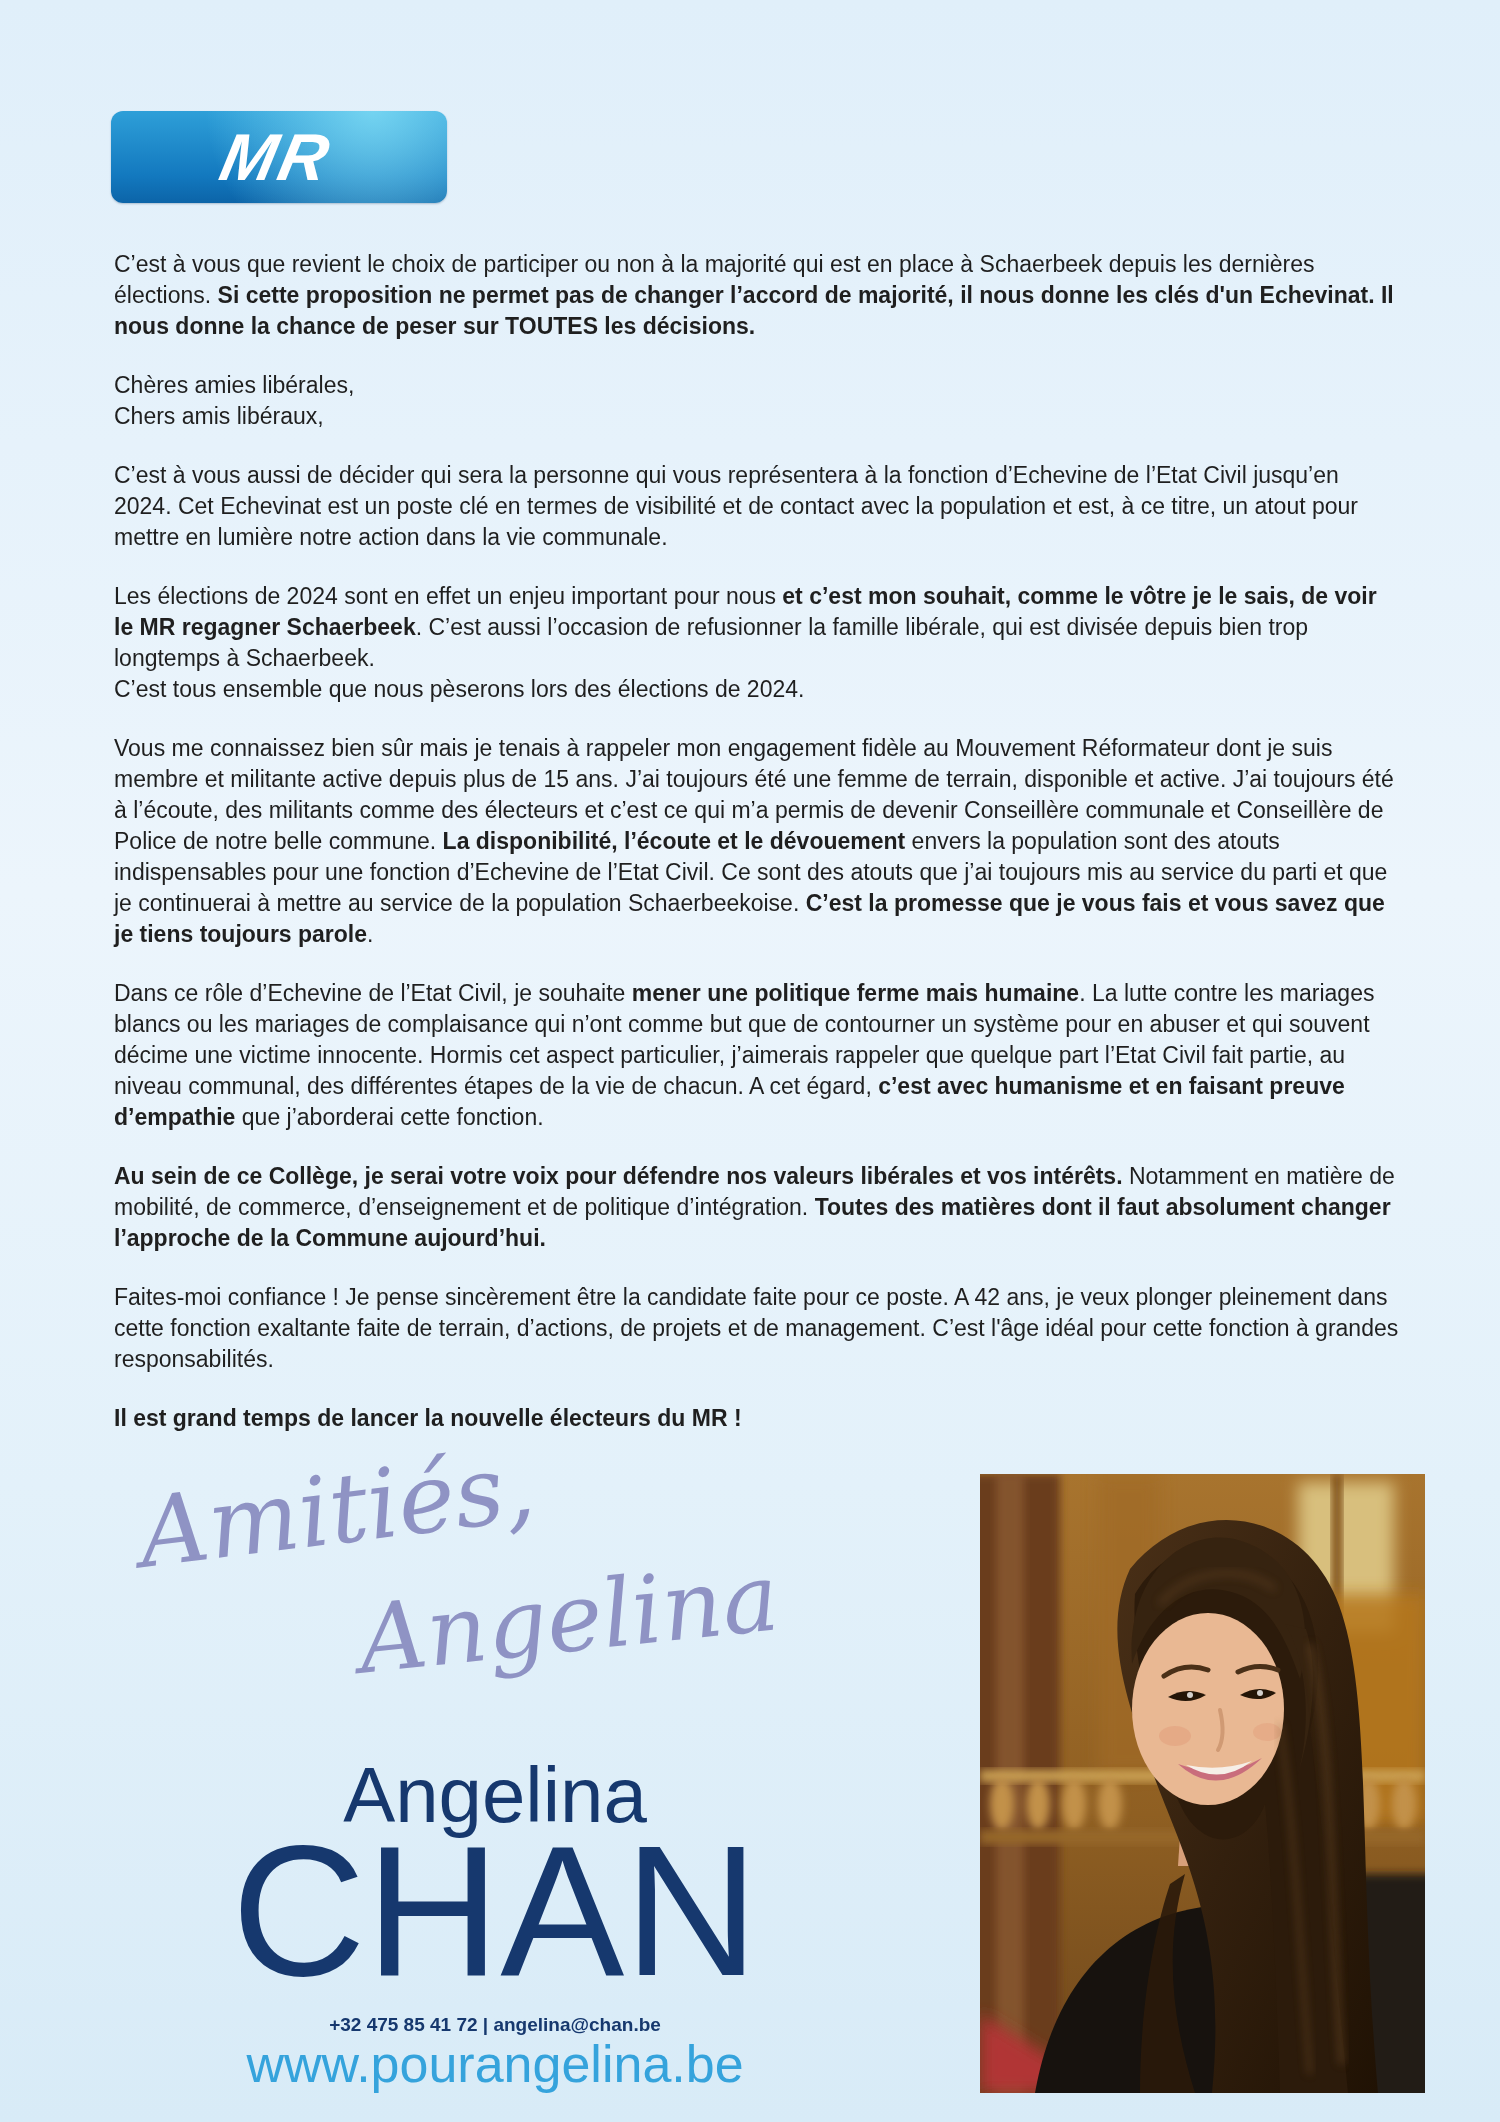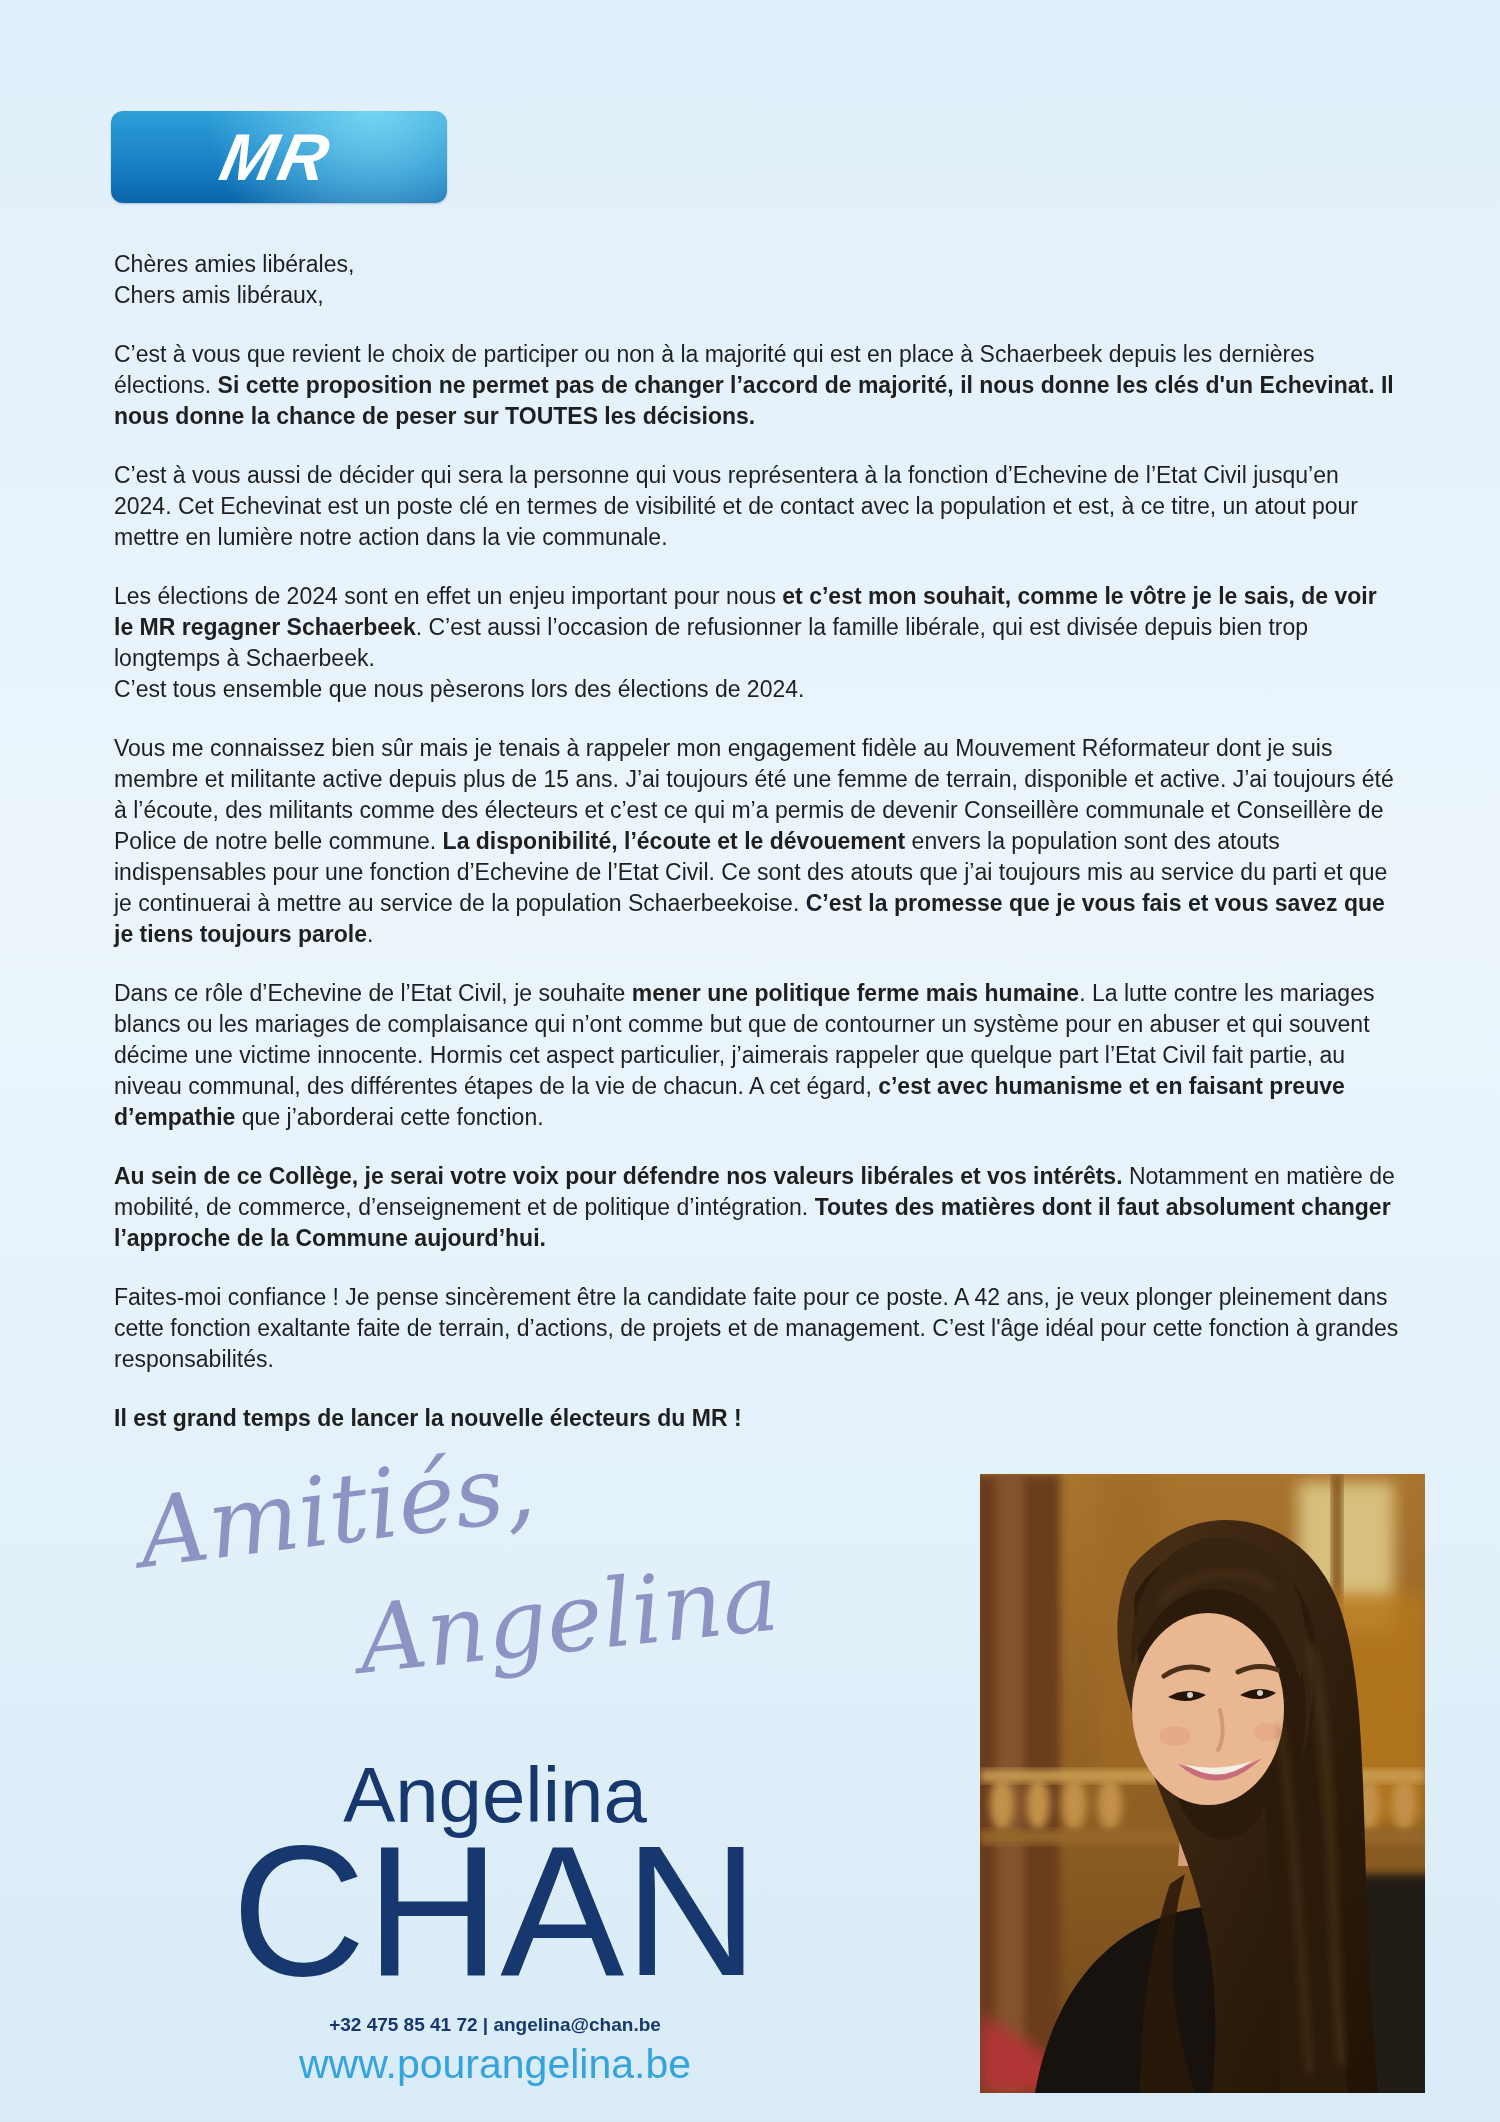--- a/index.html
+++ b/index.html
@@ -30,36 +30,36 @@
   .signature{
     position:absolute;color:#8f93c4;font-family:"DejaVu Serif", serif;
     font-style:italic;line-height:1;white-space:nowrap;
   }
   .sig-amities{left:138px;top:1462px;font-size:96px;transform:rotate(-7deg);}
   .sig-angelina{left:358px;top:1572px;font-size:94px;transform:rotate(-6deg);}
   .name-block{position:absolute;left:125px;top:1756px;width:740px;text-align:center;color:#16386e;}
   .name-first{font-size:78px;line-height:78px;font-weight:400;}
   .name-last{font-size:186px;line-height:162px;margin-top:-4px;font-weight:400;}
   .contact-line{font-size:19px;line-height:30px;margin-top:18px;color:#16386e;font-weight:bold;}
-  .website-link{font-size:41px;line-height:44px;margin-top:2px;color:#35a3dc;}
+  .website-link{font-size:52px;line-height:44px;margin-top:2px;color:#35a3dc;}
   .photo{position:absolute;left:980px;top:1474px;width:445px;height:619px;}
   .photo svg{display:block;width:100%;height:100%;}
 </style>
 </head>
 <body>
 
 <div class="page">
 
   <div class="mr-logo">
     <span class="mr-logo-text">MR</span>
   </div>
 
   <div class="letter">
+      <p><span>C’est à vous que revient le choix de participer ou non à la majorité qui est en place à Schaerbeek depuis les dernières élections. </span><strong>Si cette proposition ne permet pas de changer l’accord de majorité, il nous donne les clés d'un Echevinat. Il nous donne la chance de peser sur TOUTES les décisions.</strong></p>
       <p><span>Chères amies libérales,</span><br><span>Chers amis libéraux,</span></p>
-      <p><span>C’est à vous que revient le choix de participer ou non à la majorité qui est en place à Schaerbeek depuis les dernières élections. </span><strong>Si cette proposition ne permet pas de changer l’accord de majorité, il nous donne les clés d'un Echevinat. Il nous donne la chance de peser sur TOUTES les décisions.</strong></p>
       <p><span>C’est à vous aussi de décider qui sera la personne qui vous représentera à la fonction d’Echevine de l’Etat Civil jusqu’en 2024. Cet Echevinat est un poste clé en termes de visibilité et de contact avec la population et est, à ce titre, un atout pour mettre en lumière notre action dans la vie communale.</span></p>
       <p><span>Les élections de 2024 sont en effet un enjeu important pour nous </span><strong>et c’est mon souhait, comme le vôtre je le sais, de voir le MR regagner Schaerbeek</strong><span>. C’est aussi l’occasion de refusionner la famille libérale, qui est divisée depuis bien trop longtemps à Schaerbeek.</span><br><span>C’est tous ensemble que nous pèserons lors des élections de 2024.</span></p>
       <p><span>Vous me connaissez bien sûr mais je tenais à rappeler mon engagement fidèle au Mouvement Réformateur dont je suis membre et militante active depuis plus de 15 ans. J’ai toujours été une femme de terrain, disponible et active. J’ai toujours été à l’écoute, des militants comme des électeurs et c’est ce qui m’a permis de devenir Conseillère communale et Conseillère de Police de notre belle commune. </span><strong>La disponibilité, l’écoute et le dévouement</strong><span> envers la population sont des atouts indispensables pour une fonction d’Echevine de l’Etat Civil. Ce sont des atouts que j’ai toujours mis au service du parti et que je continuerai à mettre au service de la population Schaerbeekoise. </span><strong>C’est la promesse que je vous fais et vous savez que je tiens toujours parole</strong><span>.</span></p>
       <p><span>Dans ce rôle d’Echevine de l’Etat Civil, je souhaite </span><strong>mener une politique ferme mais humaine</strong><span>. La lutte contre les mariages blancs ou les mariages de complaisance qui n’ont comme but que de contourner un système pour en abuser et qui souvent décime une victime innocente. Hormis cet aspect particulier, j’aimerais rappeler que quelque part l’Etat Civil fait partie, au niveau communal, des différentes étapes de la vie de chacun. A cet égard, </span><strong>c’est avec humanisme et en faisant preuve d’empathie</strong><span> que j’aborderai cette fonction.</span></p>
       <p><strong>Au sein de ce Collège, je serai votre voix pour défendre nos valeurs libérales et vos intérêts.</strong><span> Notamment en matière de mobilité, de commerce, d’enseignement et de politique d’intégration. </span><strong>Toutes des matières dont il faut absolument changer l’approche de la Commune aujourd’hui.</strong></p>
       <p><span>Faites-moi confiance ! Je pense sincèrement être la candidate faite pour ce poste. A 42 ans, je veux plonger pleinement dans cette fonction exaltante faite de terrain, d’actions, de projets et de management. C’est l'âge idéal pour cette fonction à grandes responsabilités.</span></p>
       <p><strong>Il est grand temps de lancer la nouvelle électeurs du MR !</strong></p>
     </div>
 
   <div class="signature sig-amities">Amitiés,</div>

